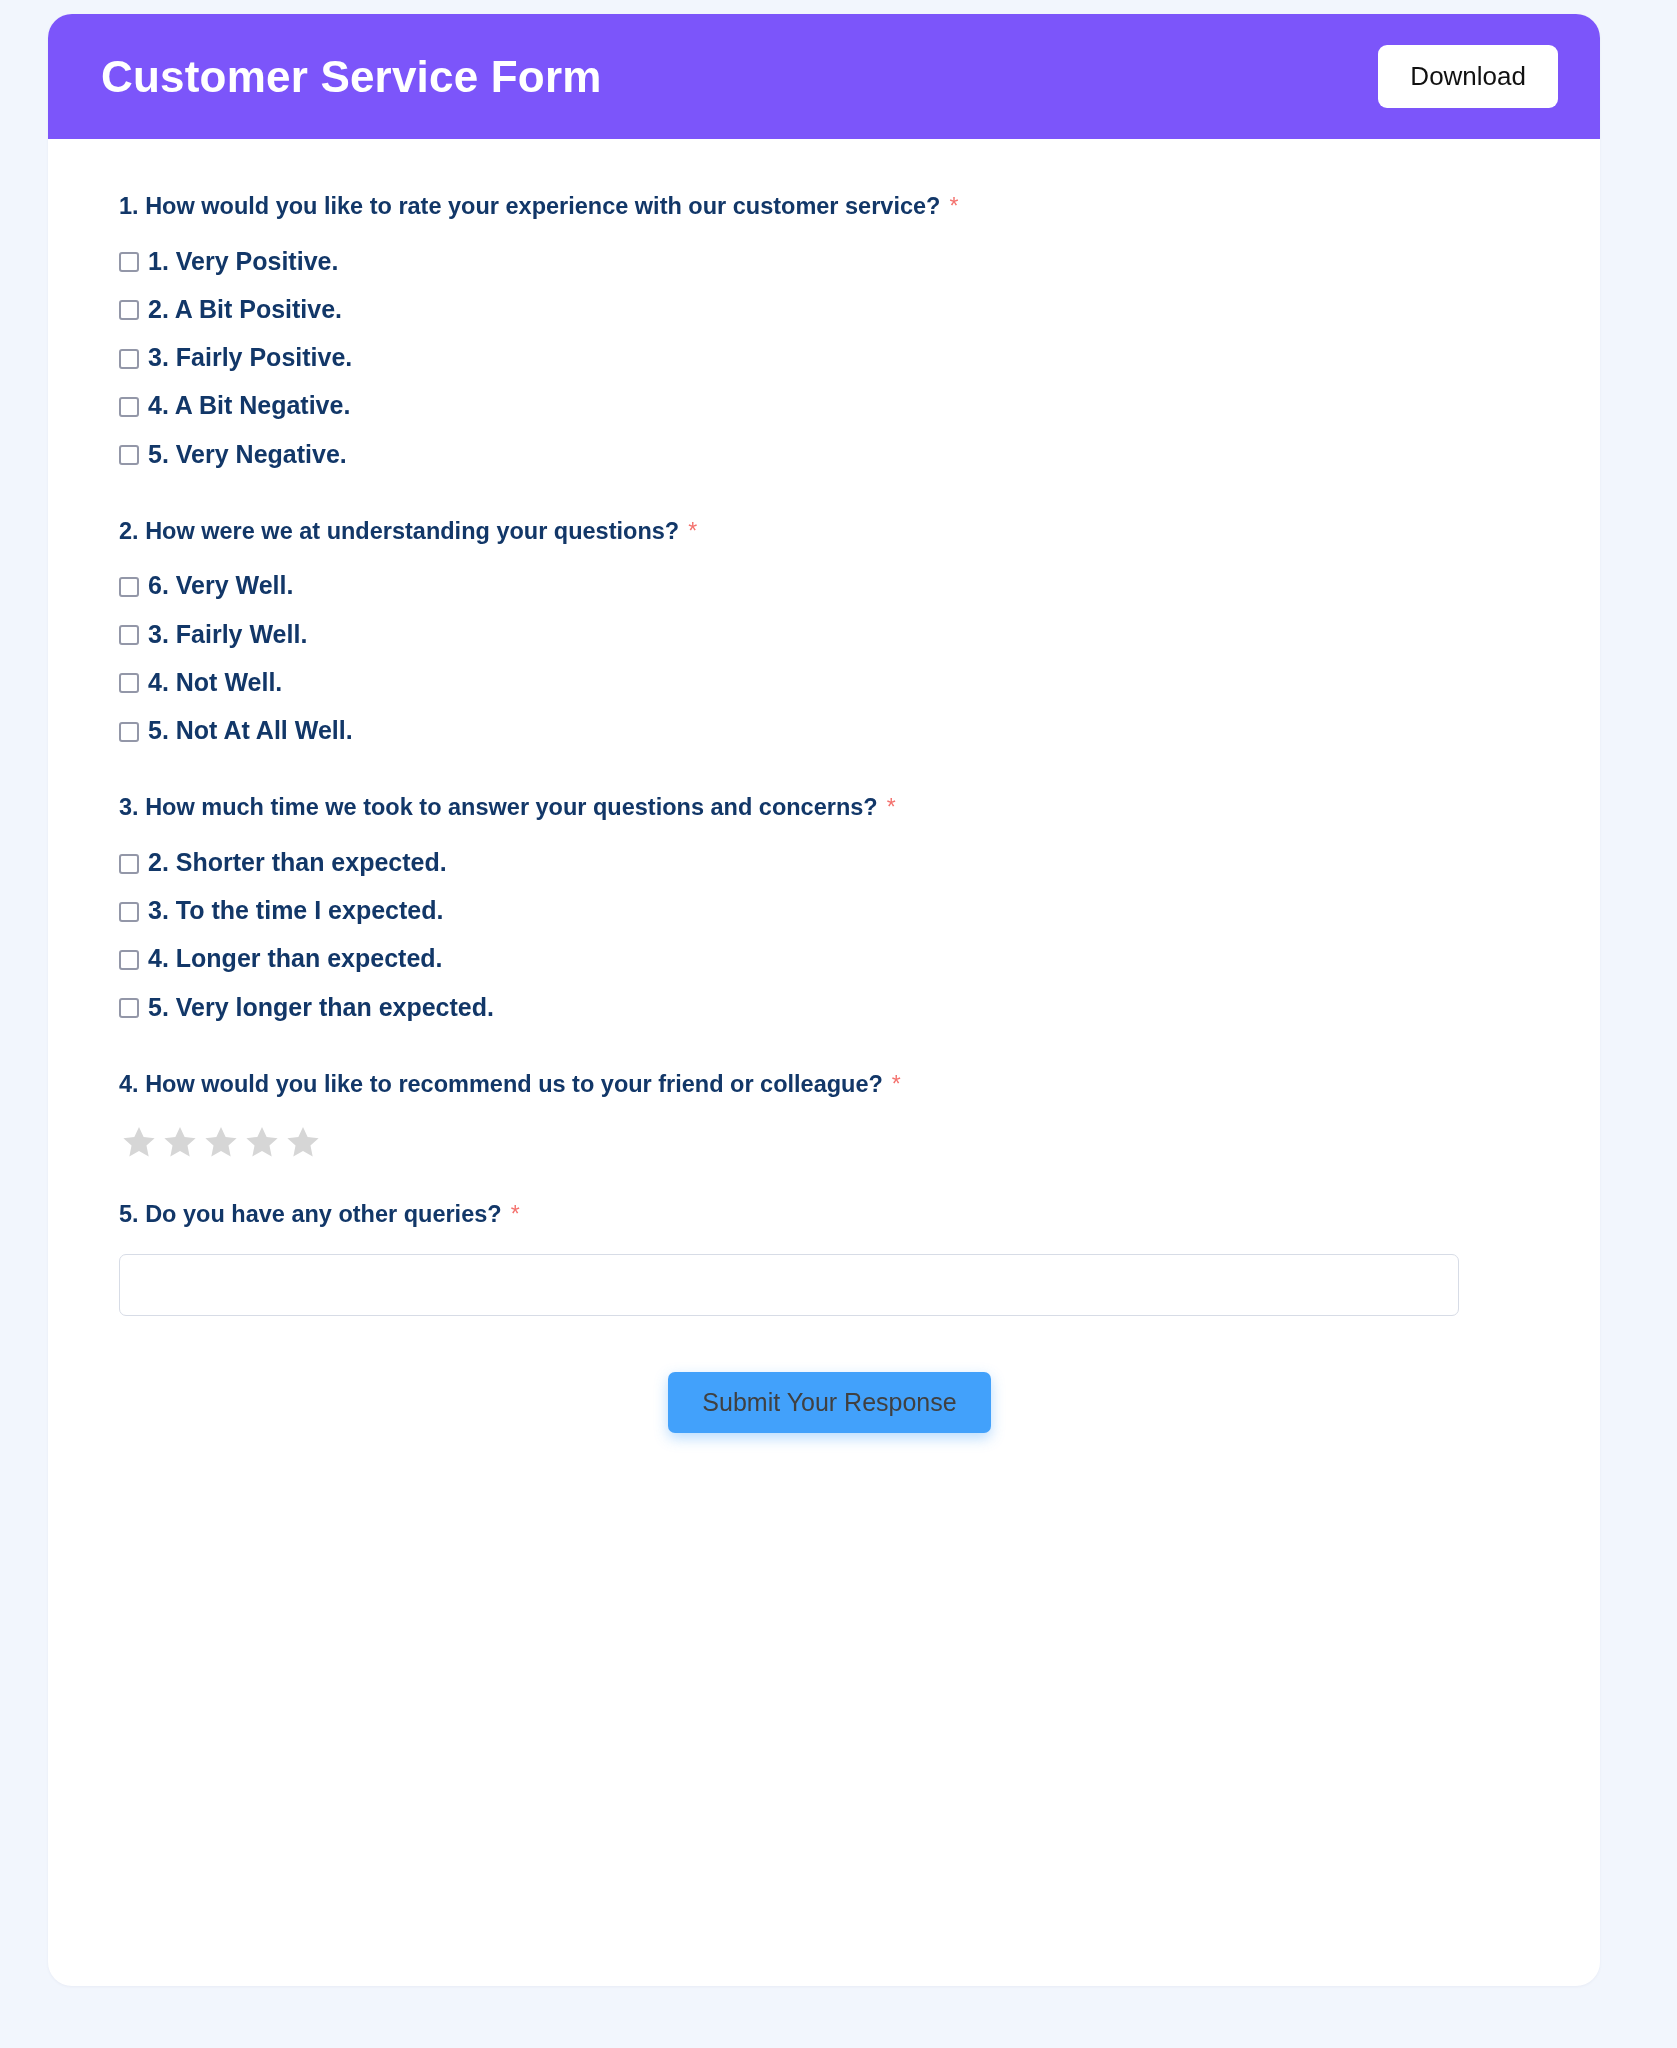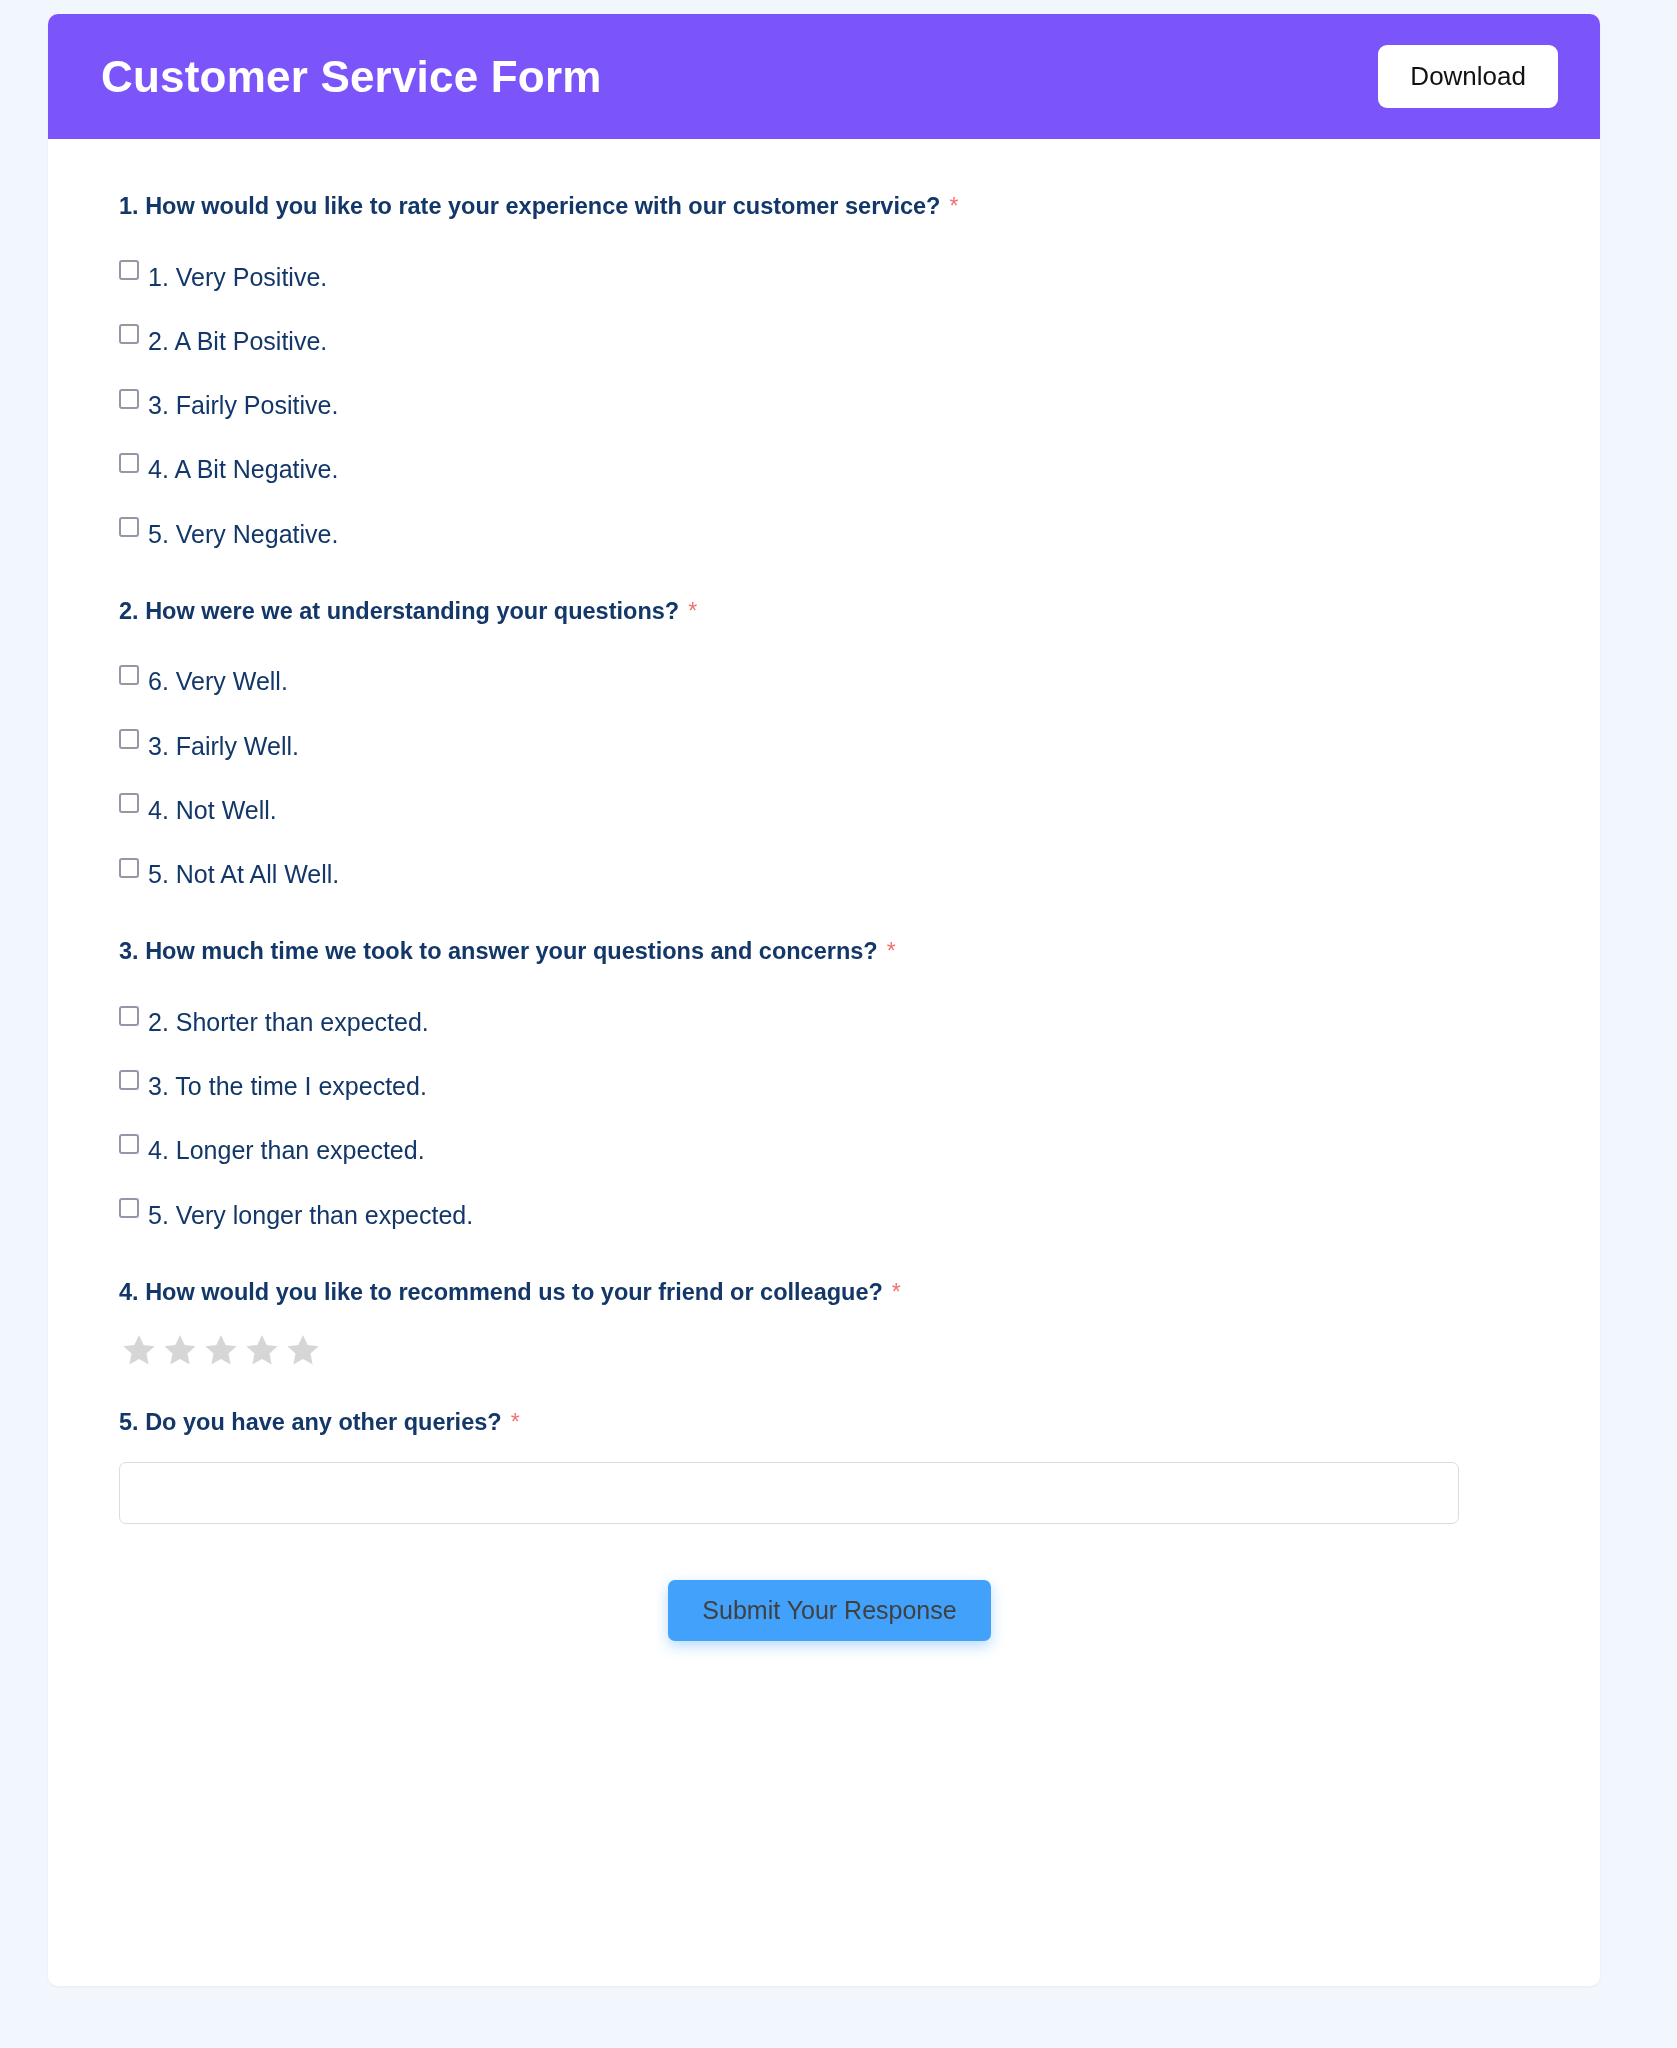--- a/index.html
+++ b/index.html
@@ -17,21 +17,21 @@
 
   .page {
     position: relative;
     width: 1677px;
     height: 2048px;
     padding: 14px 77px 62px 48px;
   }
 
   .form-card {
     background: #ffffff;
-    border-radius: 10px;
+    border-radius: 24px;
     width: 1552px;
     min-height: 1972px;
     overflow: hidden;
     box-shadow: 0 1px 3px rgba(30, 40, 90, 0.05);
   }
 
   
   .form-header {
     background: #7c55fa;
     height: 125px;
@@ -115,23 +115,22 @@
     border-radius: 3px;
     background: #ffffff;
     display: inline-block;
     position: relative;
     top: 1px;
   }
 
   .option-label {
     color: #123768;
     font-size: 25px;
-    font-weight: 400;
+    font-weight: 700;
     line-height: 1.25;
-    margin-top: 16px;
   }
 
   
   .star-rating {
     display: flex;
     gap: 5px;
     margin-top: 4px;
     margin-left: 2px;
   }
 

